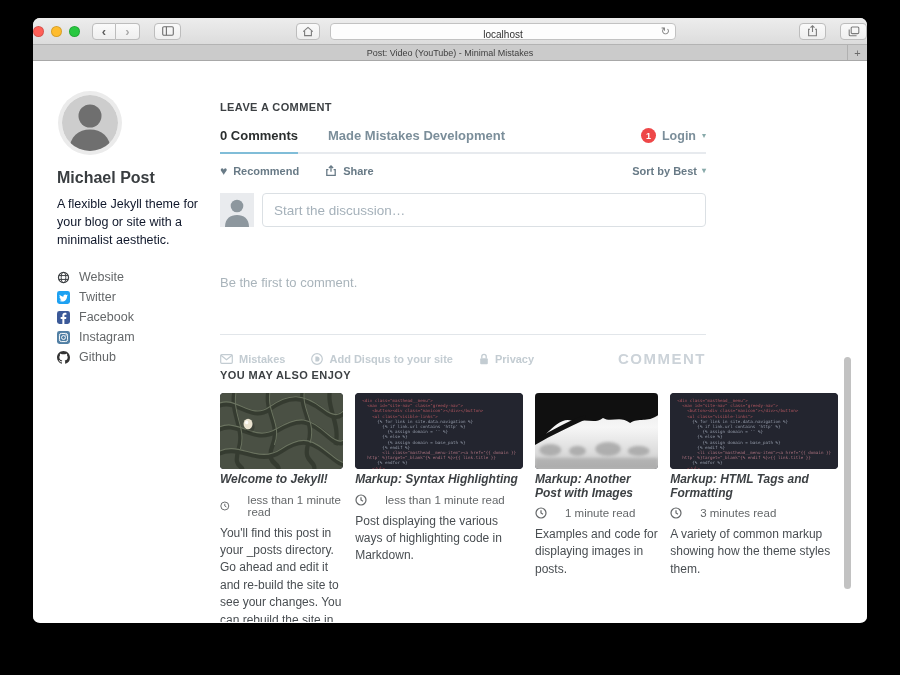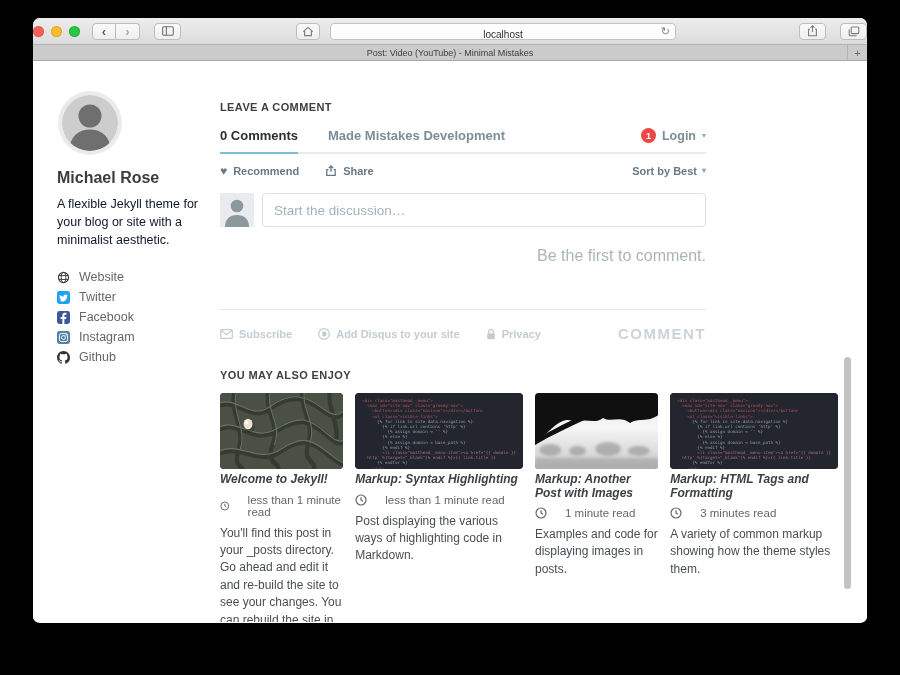--- a/index.html
+++ b/index.html
@@ -74,21 +74,21 @@
   .act { display:flex; align-items:center; cursor:pointer; }
   .act + .act { margin-left:26px; }
   .act svg { margin-right:6px; }
   .sort { margin-left:auto; display:flex; align-items:center; gap:5px; cursor:pointer; }
   .composer { margin-top:15px; display:flex; gap:8px; }
   .c-avatar { flex:none; width:34px; height:34px; }
   .composer input { flex:1; height:34px; border:1px solid #dbe0e4; border-radius:4px;
                     padding:12px 11px; font-size:13.5px; color:#2a2e2e; outline:none;
                     font-family:"Liberation Sans", sans-serif; }
   .composer input::placeholder { color:#a5b1ba; }
-  .empty-msg { margin-top:20px; text-align:right; font-size:16px; color:#a9b4bb; }
+  .empty-msg { margin-top:48px; text-align:left; font-size:13px; color:#a9b4bb; }
   .d-divider { margin-top:44px; border-top:1px solid #e2e6ea; }
   .d-footer { margin-top:15px; display:flex; align-items:center; font-size:11px; font-weight:bold; color:#c3ccd2; }
   .f-link { display:flex; align-items:center; gap:6px; cursor:pointer; }
   .f-link + .f-link { margin-left:26px; }
   .disqus-logo { margin-left:auto; font-size:15px; font-weight:bold; letter-spacing:1.5px; color:#ccd3d9; }
 
   
   .related { position:absolute; left:187px; top:308px; width:618px; }
   .cards { margin-top:12px; display:grid; grid-template-columns:repeat(4,1fr); gap:12px; }
   .card-img { height:76px; border-radius:4px; overflow:hidden; background:#202230; }
@@ -170,21 +170,21 @@
             <clipPath id="avclip">
                 <circle cx="32" cy="32" r="28"></circle>
               </clipPath>
             <g clip-path="url(#avclip)">
               <circle cx="32" cy="32" r="28" fill="#cdcdcd"></circle>
               <circle cx="32" cy="25" r="11.5" fill="#6f6f6f"></circle>
               <path d="M11 62c0-16 9-23.5 21-23.5S53 46 53 62Z" fill="#6f6f6f"></path>
             </g>
           </svg>
         </div>
-        <div class="author-name">Michael Rose</div>
+        <div class="author-name">Michael Post</div>
         <div class="author-bio">A flexible Jekyll theme for your blog or site with a minimalist aesthetic.</div>
         <div class="author-links">
           <div class="a-link">
             <svg width="13" height="13" viewBox="0 0 16 16">
                 <circle cx="8" cy="8" r="6.2" fill="none" stroke="#3d4144" stroke-width="1.5"></circle>
                 <ellipse cx="8" cy="8" rx="2.8" ry="6.2" fill="none" stroke="#3d4144" stroke-width="1.2"></ellipse>
                 <path d="M2.3 5.6h11.4M2.3 10.4h11.4" fill="none" stroke="#3d4144" stroke-width="1.2"></path>
               </svg>
             <span>Website</span>
           </div>
@@ -259,21 +259,21 @@
           <input placeholder="Start the discussion…" style="">
         </div>
         <div class="empty-msg">Be the first to comment.</div>
         <div class="d-divider"></div>
         <div class="d-footer">
           <span class="f-link">
             <svg width="13" height="10" viewBox="0 0 13 10">
                 <rect x=".7" y=".7" width="11.6" height="8.6" rx="1" fill="none" stroke="#c3ccd2" stroke-width="1.2"></rect>
                 <path d="m.9 1.2 5.6 4.6 5.6-4.6" fill="none" stroke="#c3ccd2" stroke-width="1.2"></path>
               </svg>
-            <span>Subscribe</span>
+            <span>Mistakes</span>
           </span>
           <span class="f-link">
             <svg width="12" height="12" viewBox="0 0 12 12">
                 <circle cx="6" cy="6" r="5.3" fill="none" stroke="#c3ccd2" stroke-width="1.2"></circle>
                 <path d="M4.4 3.4h1.7c1.5 0 2.5 1 2.5 2.6s-1 2.6-2.5 2.6H4.4Z" fill="#c3ccd2"></path>
               </svg>
             <span>Add Disqus to your site</span>
           </span>
           <span class="f-link">
             <svg width="10" height="12" viewBox="0 0 10 12">

